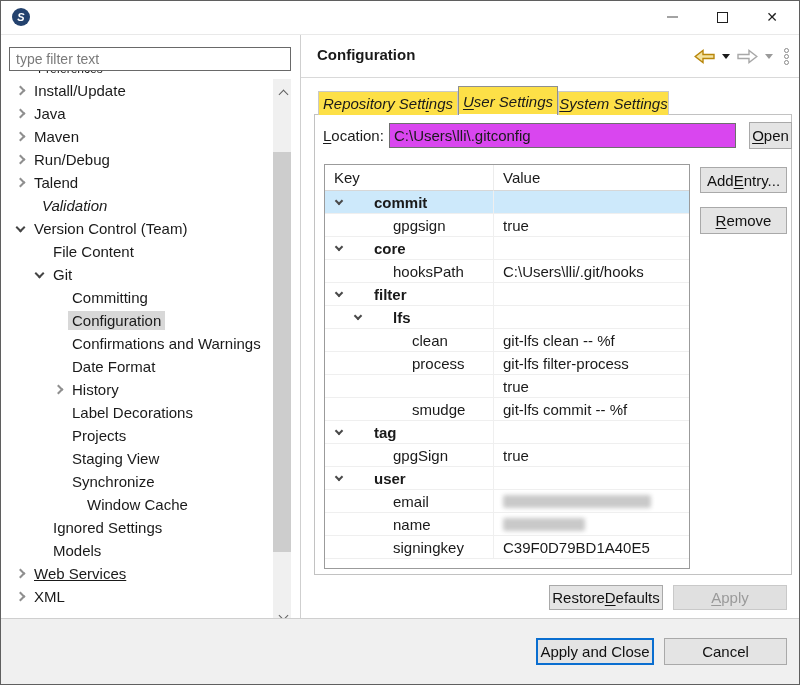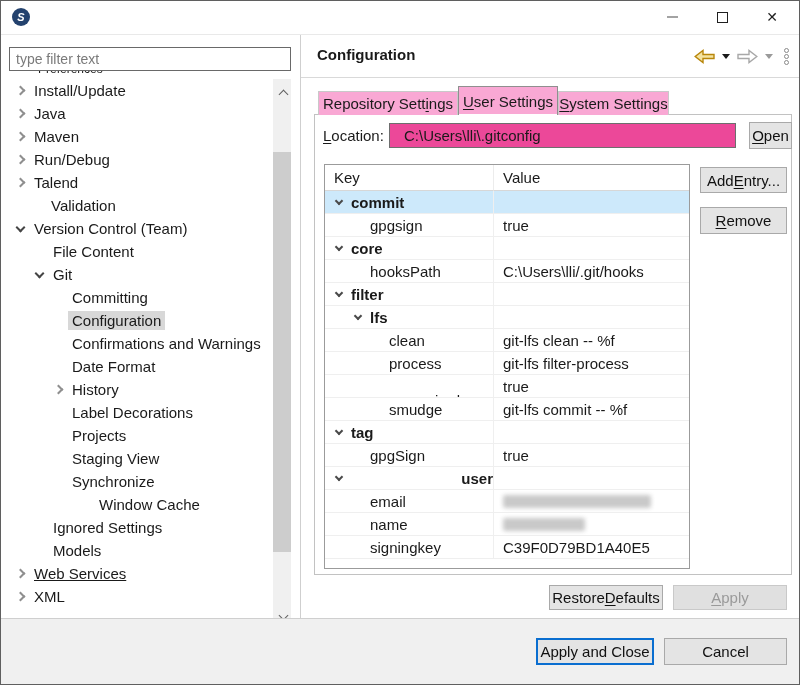--- a/index.html
+++ b/index.html
@@ -46,30 +46,30 @@
   .page-title { position:absolute; left:316px; top:45px; font-weight:bold; font-size:15px; }
   .header-toolbar { position:absolute; right:10px; top:47px; display:flex; align-items:center; gap:7px; }
   .dd-tri { width:0; height:0; border-left:4px solid transparent; border-right:4px solid transparent; border-top:5px solid #1a1a1a; }
   .dd-tri.dim { border-top-color:#9a9a9a; }
   .menu-dots { display:flex; flex-direction:column; gap:1px; margin-left:4px; }
   .menu-dots i { width:5px; height:5px; border:1px solid #8a8a8a; border-radius:50%; background:#fff; }
   .header-sep { position:absolute; left:300px; right:0; top:76px; height:1px; background:#d9d9d9; }
 
   
   .tab-folder { position:absolute; left:313px; top:113px; width:478px; height:461px; border:1px solid #c2c2c2; background:#fff; }
-  .tab { position:absolute; display:flex; align-items:center; justify-content:center; background:#f9a8d4; white-space:nowrap; }
+  .tab { position:absolute; display:flex; align-items:center; justify-content:center; background:#fde047; white-space:nowrap;font-style:italic; }
   .tab.inactive1 { left:317px; top:90px; width:140px; height:24px; border:1px solid #c9c9c9; border-bottom:none; }
   .tab.active    { left:457px; top:85px; width:100px; height:29px; border:1px solid #8f8f8f; border-bottom:none; z-index:2; }
   .tab.inactive2 { left:557px; top:90px; width:111px; height:24px; border:1px solid #c9c9c9; border-bottom:none; }
   .tab.active::after { content:""; position:absolute; left:0; right:0; bottom:-1px; height:2px; background:#fff; }
 
   
   .loc-label { position:absolute; left:322px; top:126px; }
-  .loc-field { position:absolute; left:388px; top:122px; width:347px; height:25px; border:1px solid #6e6e6e; background:#ec4899;
-               display:flex; align-items:center; padding:0 14px; white-space:nowrap; overflow:hidden; }
+  .loc-field { position:absolute; left:388px; top:122px; width:347px; height:25px; border:1px solid #6e6e6e; background:#d946ef;
+               display:flex; align-items:center; padding:0 4px; white-space:nowrap; overflow:hidden; }
 
   
   .btn { position:absolute; display:flex; align-items:center; justify-content:center; background:#e4e4e4;
          border:1px solid #a9a9a9; font-size:15px; color:#111; cursor:default; white-space:nowrap; }
   .btn-open   { left:748px; top:121px; width:43px; height:27px; }
   .btn-add    { left:699px; top:166px; width:87px; height:26px; }
   .btn-remove { left:699px; top:206px; width:87px; height:27px; }
   .btn-restore{ left:548px; top:584px; width:114px; height:25px; }
   .btn-apply  { left:672px; top:584px; width:114px; height:25px; color:#9a9a9a; border-color:#c9c9c9; background:#e0e0e0; }
   .btn-apply u { text-decoration-color:#9a9a9a; }
@@ -77,21 +77,21 @@
   .btn-cancel { left:663px; top:637px; width:123px; height:27px; }
 
   
   .cfg-table { position:absolute; left:323px; top:163px; width:366px; height:405px; border:1px solid #9b9b9b; background:#fff; overflow:hidden; }
   .t-header { display:grid; grid-template-columns:169px 1fr; height:26px; }
   .t-header > div { display:flex; align-items:center; padding-left:9px; border-bottom:1px solid #d7d7d7; }
   .t-header > div:first-child { border-right:1px solid #ececec; }
   .t-row { display:grid; grid-template-columns:169px 1fr; height:23px; }
   .t-row.selected { background:#cde9fb; }
   .t-cell { display:flex; align-items:center; border-bottom:1px solid #efefef; white-space:nowrap; overflow:hidden; }
-  .t-cell.key { border-right:1px solid #efefef; }
+  .t-cell.key { border-right:1px solid #efefef;gap:23px; }
   .t-cell.val { padding-left:9px; }
   .t-row .chev-slot { flex:0 0 17px; width:17px; }
   .t-row .chev { border-width:2px; border-color:#4a4a4a; width:6px; height:6px; }
   .group-label { font-weight:bold; }
   .redacted { height:13px; background:#c9c9c9; border-radius:2px; filter:blur(2px); }
 
   
   .footer { position:absolute; left:0; right:0; top:617px; bottom:0; background:#f0f0f0; border-top:1px solid #cfcfcf; }
 
   
@@ -145,21 +145,21 @@
           <span class="chev right"></span>
         </span>
     <span class="tlabel">Run/Debug</span>
   </div>
       <div class="tree-row" style="padding-left: 14px;">
     <span class="chev-slot">
           <span class="chev right"></span>
         </span>
     <span class="tlabel">Talend</span>
   </div>
-      <div class="tree-row" style="padding-left: 31px;">
+      <div class="tree-row" style="padding-left: 22px; font-style: italic;">
     <span class="chev-slot">
           <span class="chev" style="visibility: hidden;"></span>
         </span>
     <span class="tlabel">Validation</span>
   </div>
       <div class="tree-row" style="padding-left: 14px;">
     <span class="chev-slot">
           <span class="chev down"></span>
         </span>
     <span class="tlabel">Version Control (Team)</span>
@@ -223,21 +223,21 @@
           <span class="chev" style="visibility: hidden;"></span>
         </span>
     <span class="tlabel">Staging View</span>
   </div>
       <div class="tree-row" style="padding-left: 52px;">
     <span class="chev-slot">
           <span class="chev" style="visibility: hidden;"></span>
         </span>
     <span class="tlabel">Synchronize</span>
   </div>
-      <div class="tree-row" style="padding-left: 40px; gap: 39px;">
+      <div class="tree-row" style="padding-left: 67px;">
     <span class="chev-slot">
           <span class="chev" style="visibility: hidden;"></span>
         </span>
     <span class="tlabel">Window Cache</span>
   </div>
       <div class="tree-row" style="padding-left: 33px;">
     <span class="chev-slot">
           <span class="chev" style="visibility: hidden;"></span>
         </span>
     <span class="tlabel">Ignored Settings</span>
@@ -405,21 +405,21 @@
         <div class="t-row">
     <div class="t-cell key" style="padding-left: 28px;">
       <span class="chev-slot">
               <span class="chev down" style="visibility: hidden;"></span>
             </span>
       <span class="klabel">gpgSign</span>
     </div>
     <div class="t-cell val">true</div>
   </div>
         <div class="t-row">
-    <div class="t-cell key" style="padding-left: 9px; justify-content: space-between;">
+    <div class="t-cell key" style="padding-left: 9px;">
       <span class="chev-slot">
               <span class="chev down"></span>
             </span>
       <span class="klabel group-label">user</span>
     </div>
     <div class="t-cell val"></div>
   </div>
         <div class="t-row">
     <div class="t-cell key" style="padding-left: 28px;">
       <span class="chev-slot">

